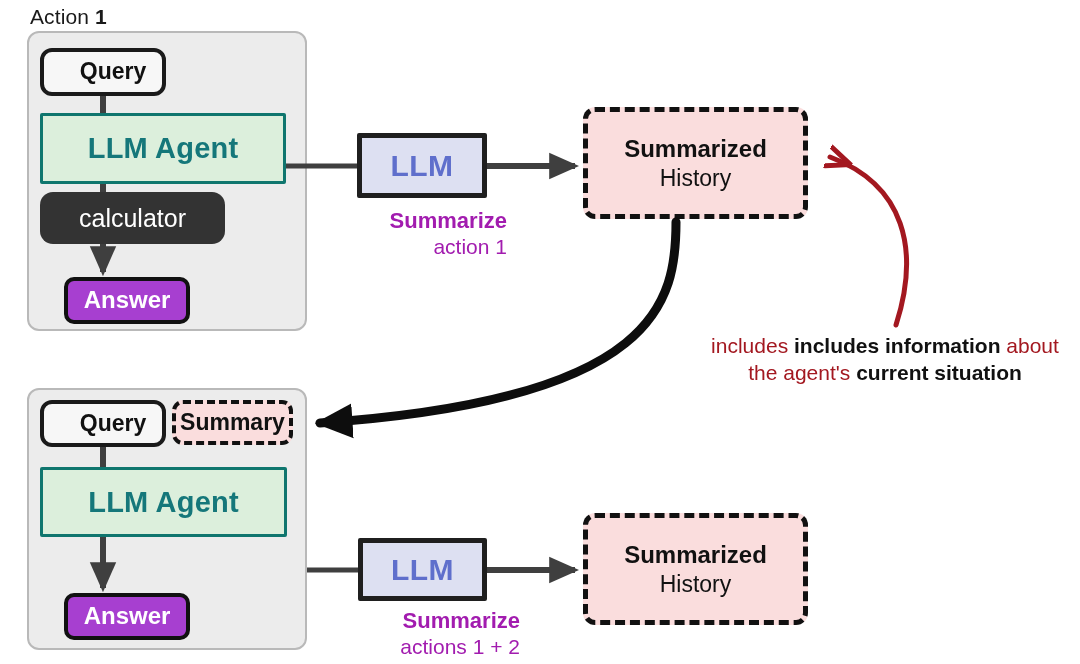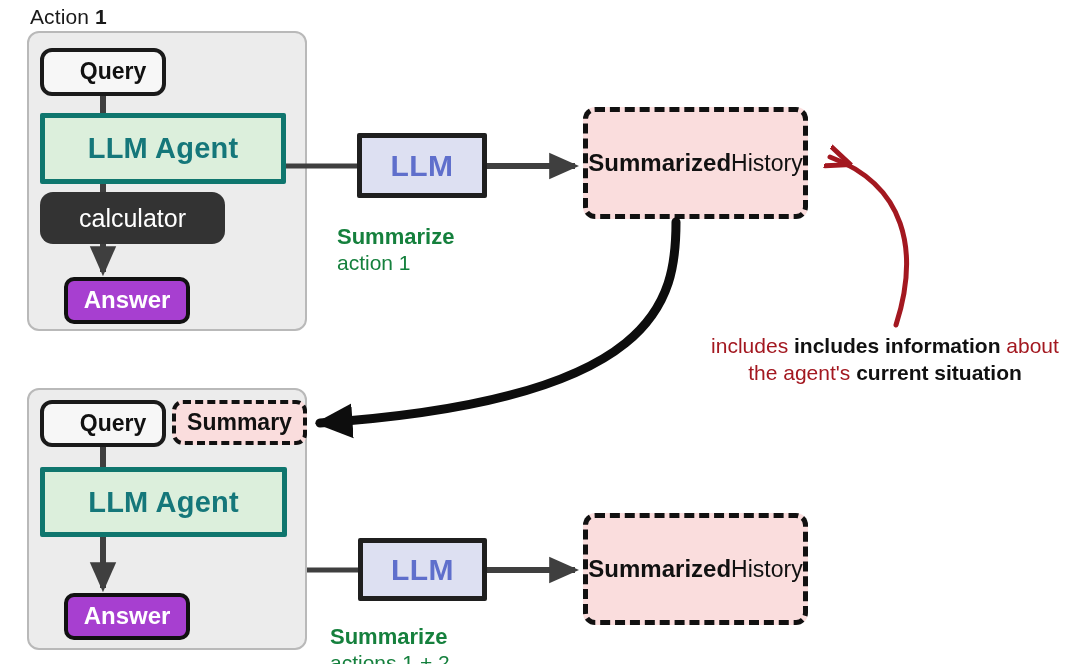--- a/index.html
+++ b/index.html
@@ -52,21 +52,21 @@
   .summary-box {
     background: #fadddd;
     border: 4px dashed #111111;
     border-radius: 11px;
     font-size: 23px;
     font-weight: bold;
     color: #111111;
   }
   .agent-box {
     background: #dcefdc;
-    border: 5px solid #0f766e;
+    border: 3px solid #0f766e;
     border-radius: 2px;
     font-size: 29px;
     font-weight: bold;
     color: #15777a;
     letter-spacing: 0.2px;
   }
   .tool-box {
     background: #333333;
     border-radius: 13px;
     font-size: 25px;
@@ -88,32 +88,31 @@
     border-radius: 2px;
     font-size: 30px;
     font-weight: bold;
     color: #5f6fcc;
     letter-spacing: 0.5px;
   }
   .hist-box {
     background: #fadddd;
     border: 5px dashed #111111;
     border-radius: 12px;
-    flex-direction: row;
+    flex-direction: column;
     color: #111111;
   }
   .hist-box .l1 { font-size: 24px; font-weight: bold; line-height: 1.25; }
   .hist-box .l2 { font-size: 23px; font-weight: normal; line-height: 1.25; }
 
   .caption {
-    text-align: left;
-    color: #15803d;
+    text-align: right;
+    color: #a21caf;
     line-height: 1.2;
     white-space: nowrap;
-    margin-top: 16px;
   }
   .caption .c1 { font-size: 22px; font-weight: bold; display:block; }
   .caption .c2 { font-size: 21px; font-weight: normal; display:block; }
 
   .annot {
     text-align: center;
     color: #a31820;
     font-size: 21px;
     line-height: 1.28;
     white-space: nowrap;
@@ -175,21 +174,21 @@
   <div class="abs action-label" style="left:30px; top:350px;margin-top:40px;">
     <span>Action </span><b>2</b>
   </div>
 
   <div class="abs panel" style="left:27px; top:388px; width:280px; height:262px;"></div>
 
   <div class="abs node query-box" style="left:40px; top:400px; width:126px; height:47px;">
     <span>Query</span>
   </div>
 
-  <div class="abs node summary-box" style="left:172px; top:400px; width:135px; height:45px;">
+  <div class="abs node summary-box" style="left:172px; top:400px; width:121px; height:45px;">
     <span>Summary</span>
   </div>
 
   <div class="abs node agent-box" style="left:40px; top:467px; width:247px; height:70px;">
     <span>LLM Agent</span>
   </div>
 
   <div class="abs node answer-box" style="left:40px; top:593px; width:126px; height:47px;">
     <span>Answer</span>
   </div>

